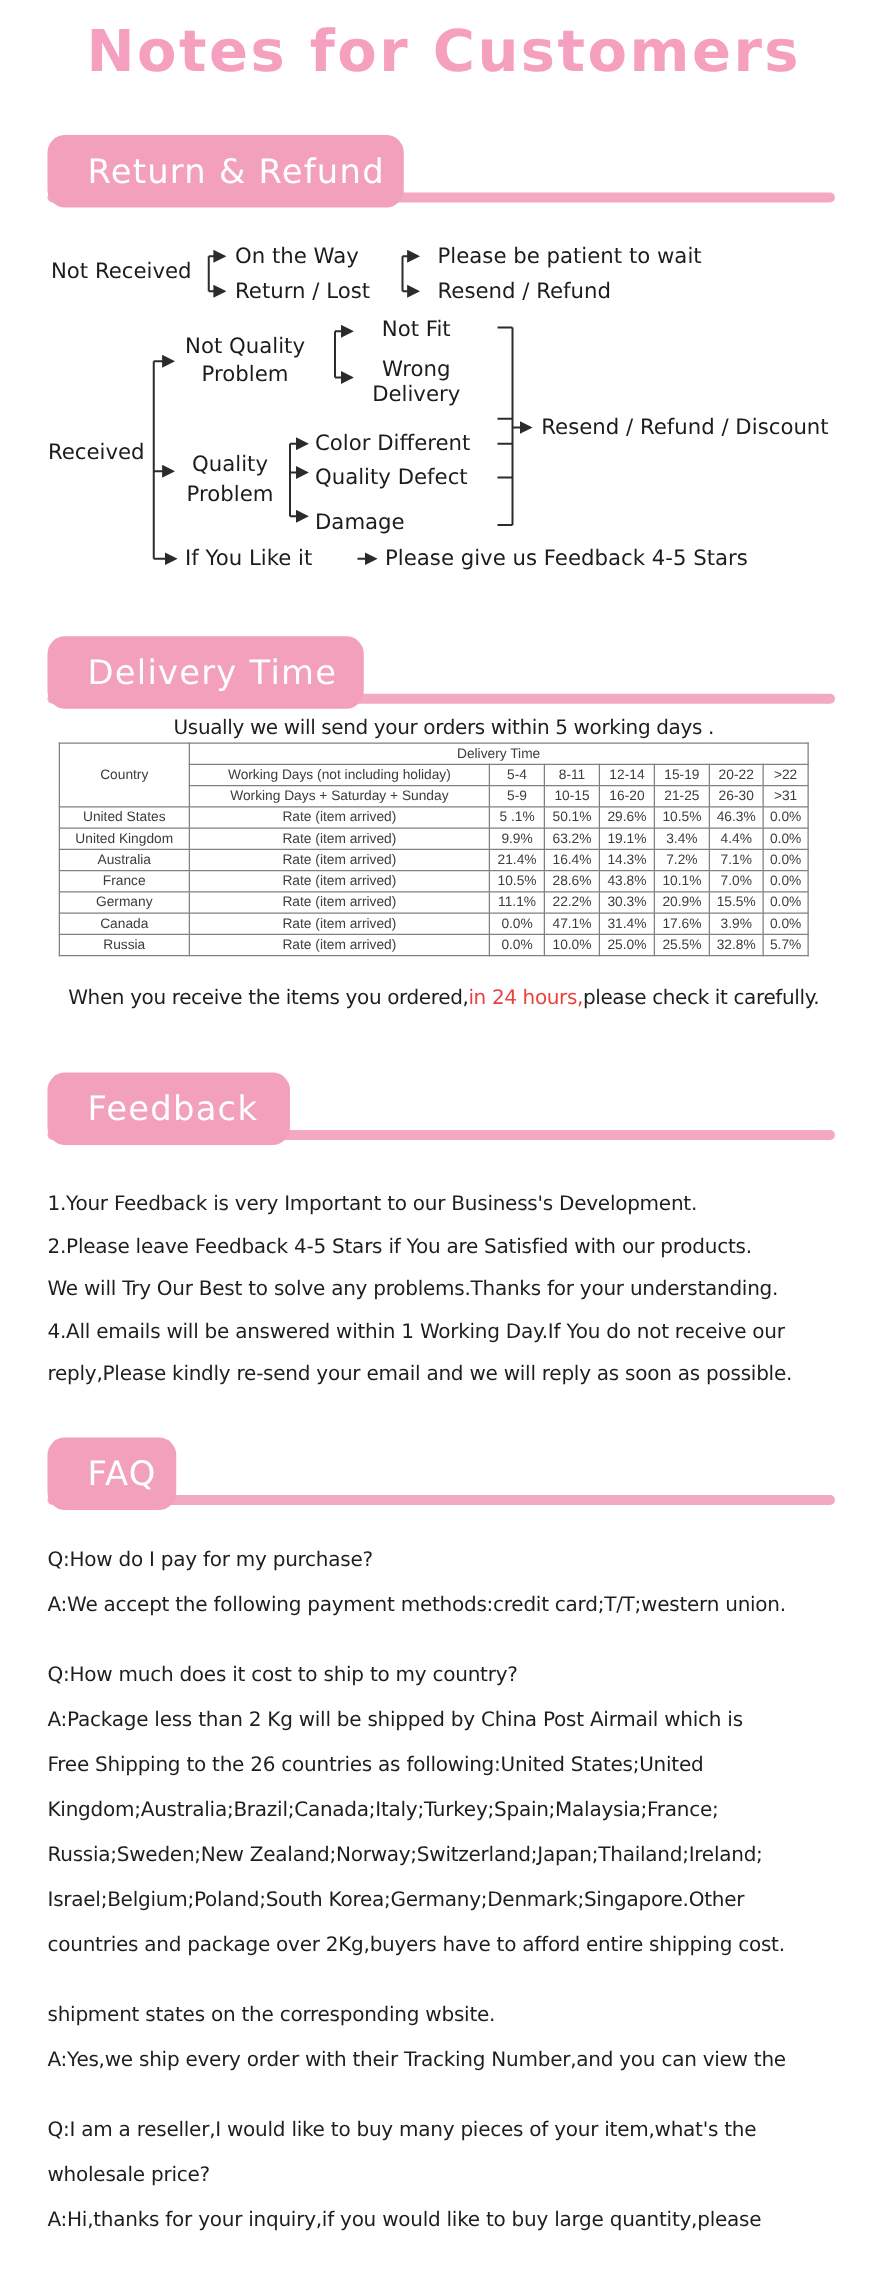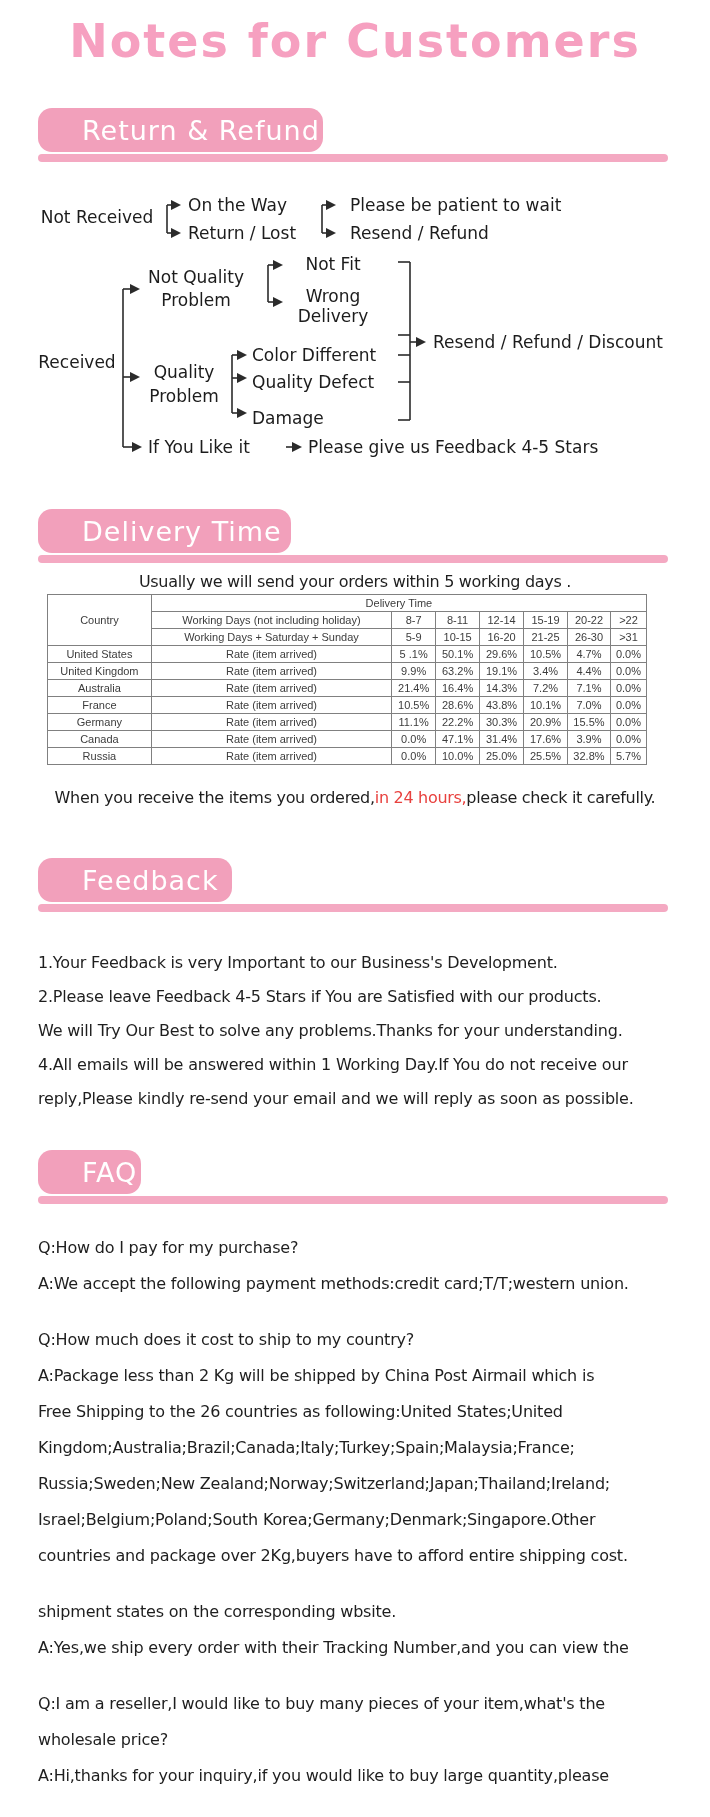--- a/index.html
+++ b/index.html
@@ -9,22 +9,22 @@
   }
   .title{
     position:absolute;top:14px;left:0;width:710px;margin:0;text-align:center;
     font-size:46px;font-weight:bold;letter-spacing:2px;color:#f6a0c0;
   }
   .banner-row{position:absolute;left:38px;right:42px;height:54px;}
   .banner-bar{
     position:absolute;left:0;right:0;top:46px;height:8px;background:#f4a9c2;border-radius:4px;
   }
   .banner{
-    position:absolute;left:0;top:0;height:44px;background:#f2a0bb;border-radius:14px;
-    display:flex;align-items:center;padding-left:44px;box-sizing:border-box;
+    position:absolute;left:0;top:0;height:58px;background:#f2a0bb;border-radius:14px;
+    display:flex;align-items:center;padding-left:32px;box-sizing:border-box;
     color:#ffffff;font-size:27px;letter-spacing:1px;
   }
   .flowchart{position:absolute;top:190px;left:0;}
   .flowchart text{font-family:"DejaVu Sans",sans-serif;font-size:17px;fill:#1c1c1c;}
   .flowchart .cn{stroke:#2b2b2b;stroke-width:1.6;fill:none;}
   .center-text{
     position:absolute;left:0;width:710px;text-align:center;
     font-size:16px;letter-spacing:-0.3px;
   }
   .red{color:#e8413e;}
@@ -138,21 +138,21 @@
         <col style="width:43px">
         <col style="width:36px">
     </colgroup>
     <tbody>
       <tr>
         <td rowspan="3">Country</td>
         <td colspan="7">Delivery Time</td>
       </tr>
       <tr>
         <td>Working Days (not including holiday)</td>
-        <td>8-7</td>
+        <td>5-4</td>
         <td>8-11</td>
         <td>12-14</td>
         <td>15-19</td>
         <td>20-22</td>
         <td>&gt;22</td>
       </tr>
       <tr>
         <td>Working Days + Saturday + Sunday</td>
         <td>5-9</td>
         <td>10-15</td>
@@ -161,21 +161,21 @@
         <td>26-30</td>
         <td>&gt;31</td>
       </tr>
       <tr>
         <td>United States</td>
         <td>Rate (item arrived)</td>
         <td>5 .1%</td>
         <td>50.1%</td>
         <td>29.6%</td>
         <td>10.5%</td>
-        <td>4.7%</td>
+        <td>46.3%</td>
         <td>0.0%</td>
       </tr>
       <tr>
         <td>United Kingdom</td>
         <td>Rate (item arrived)</td>
         <td>9.9%</td>
         <td>63.2%</td>
         <td>19.1%</td>
         <td>3.4%</td>
         <td>4.4%</td>

